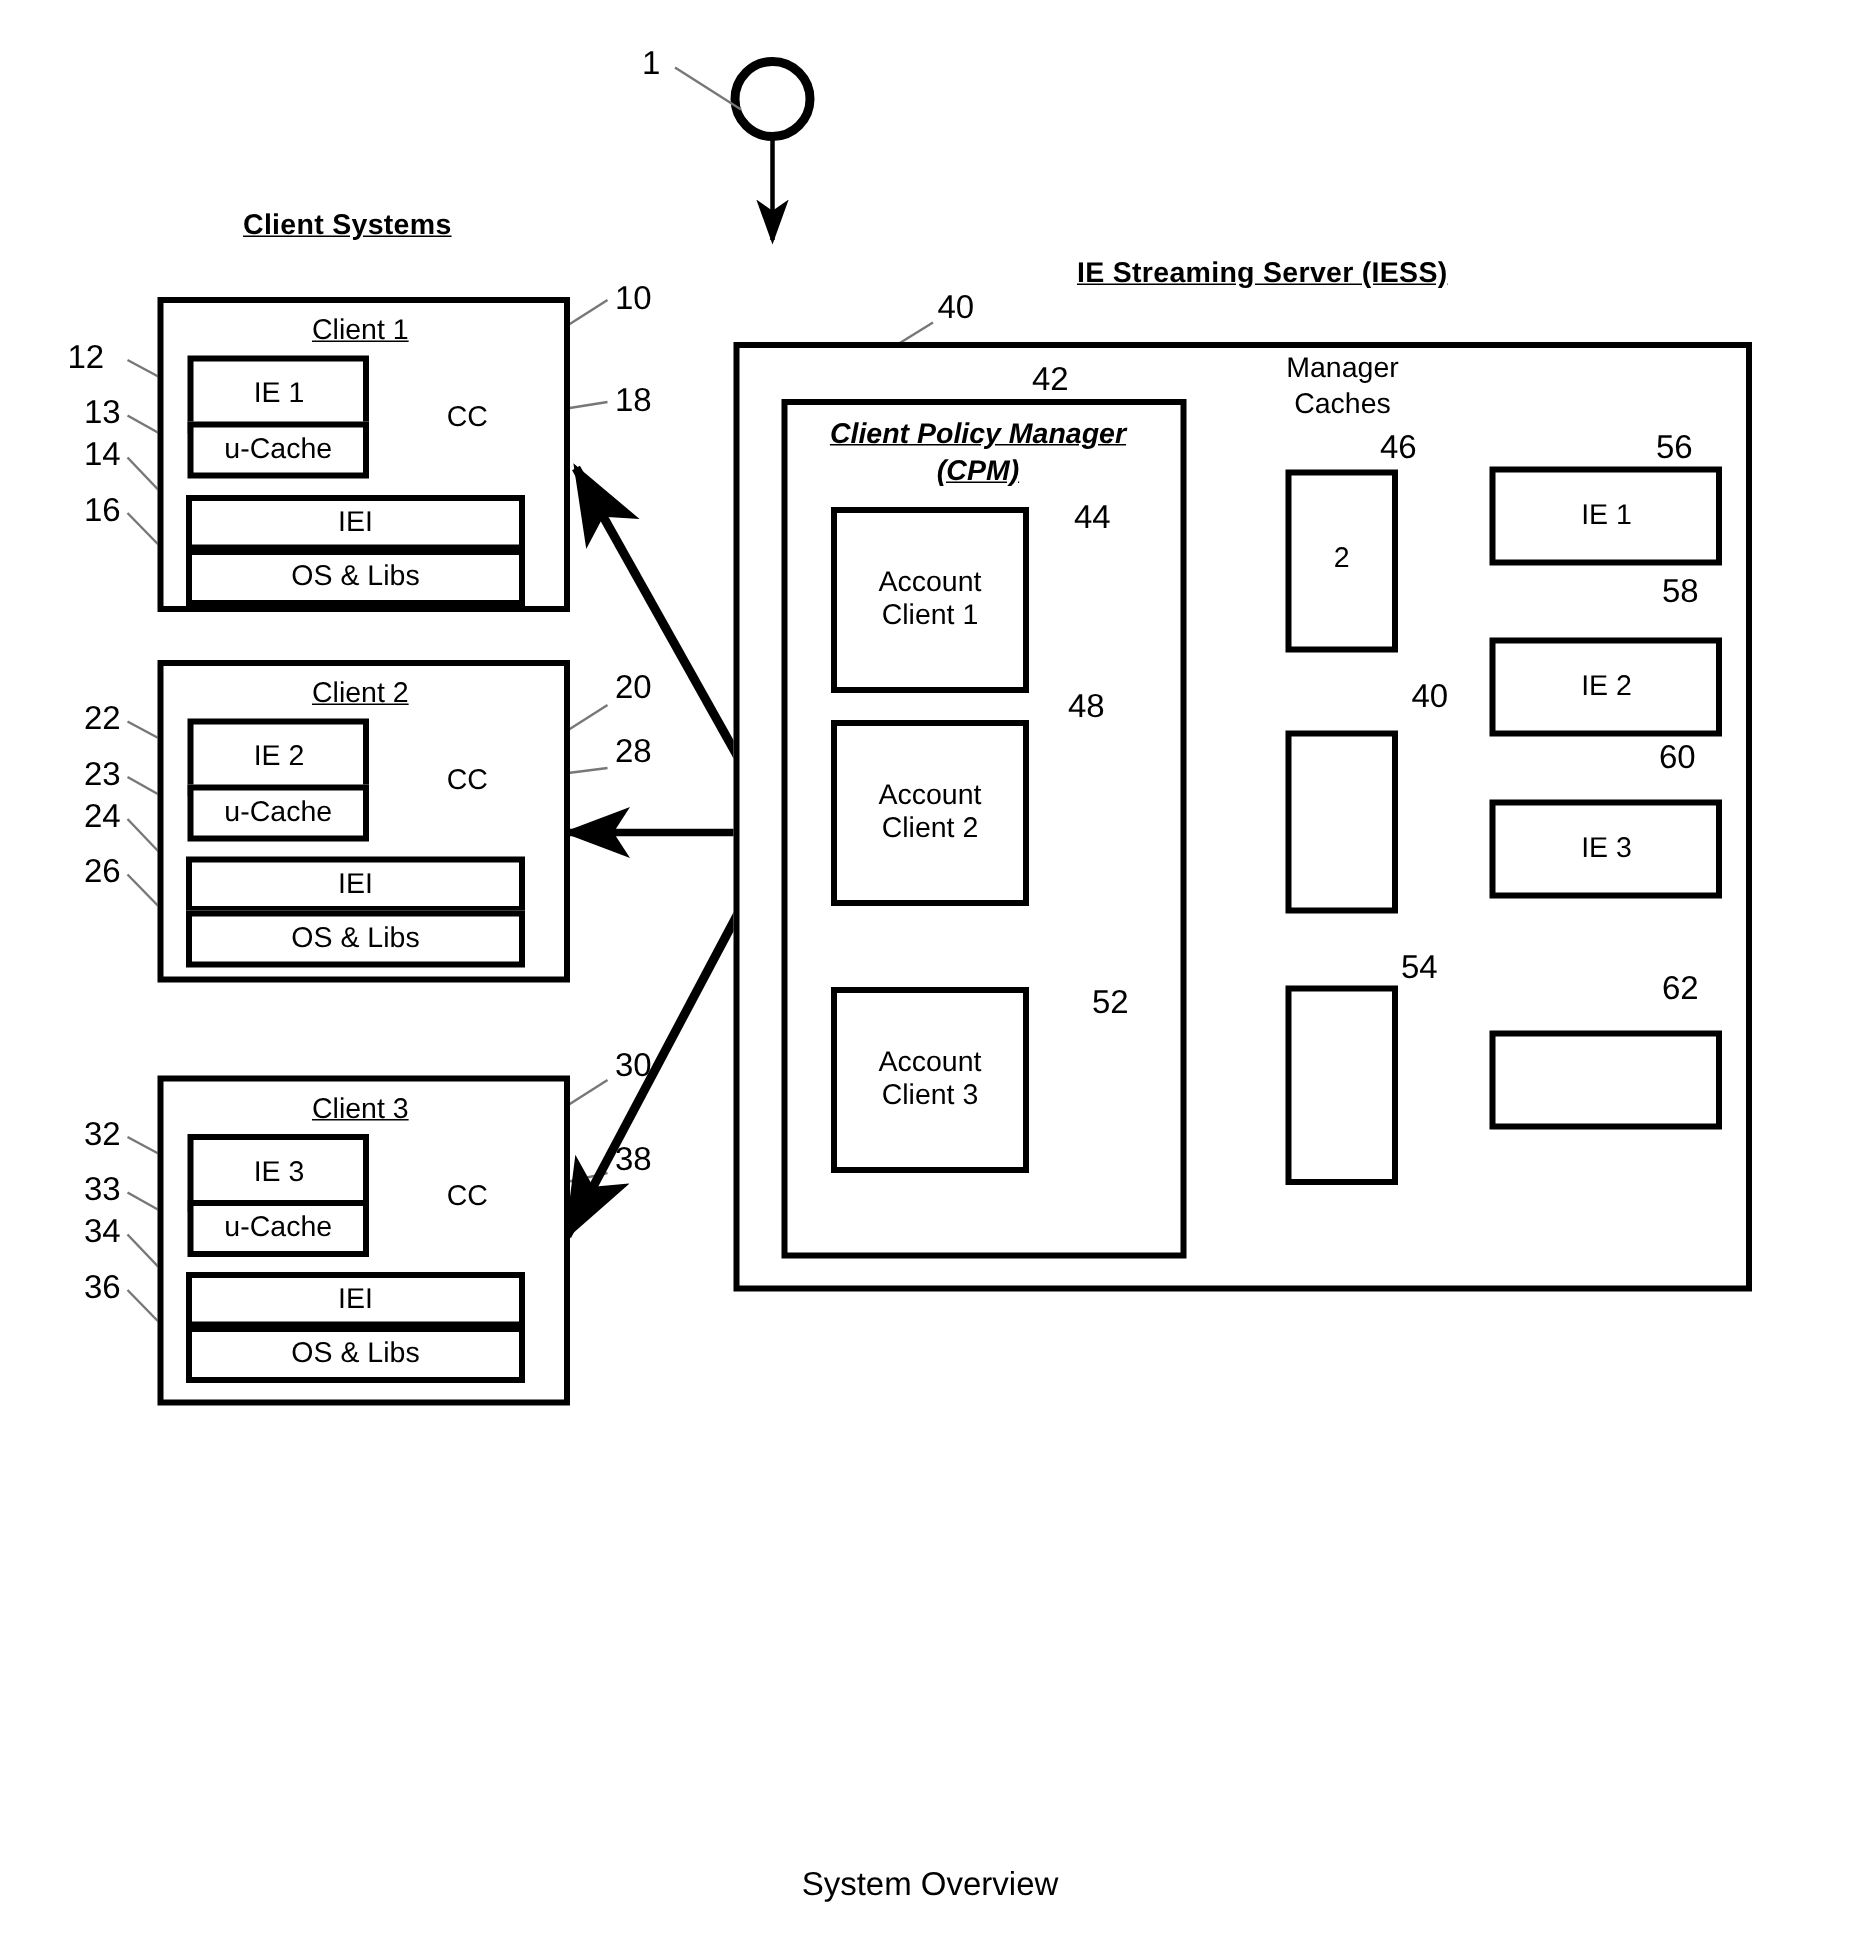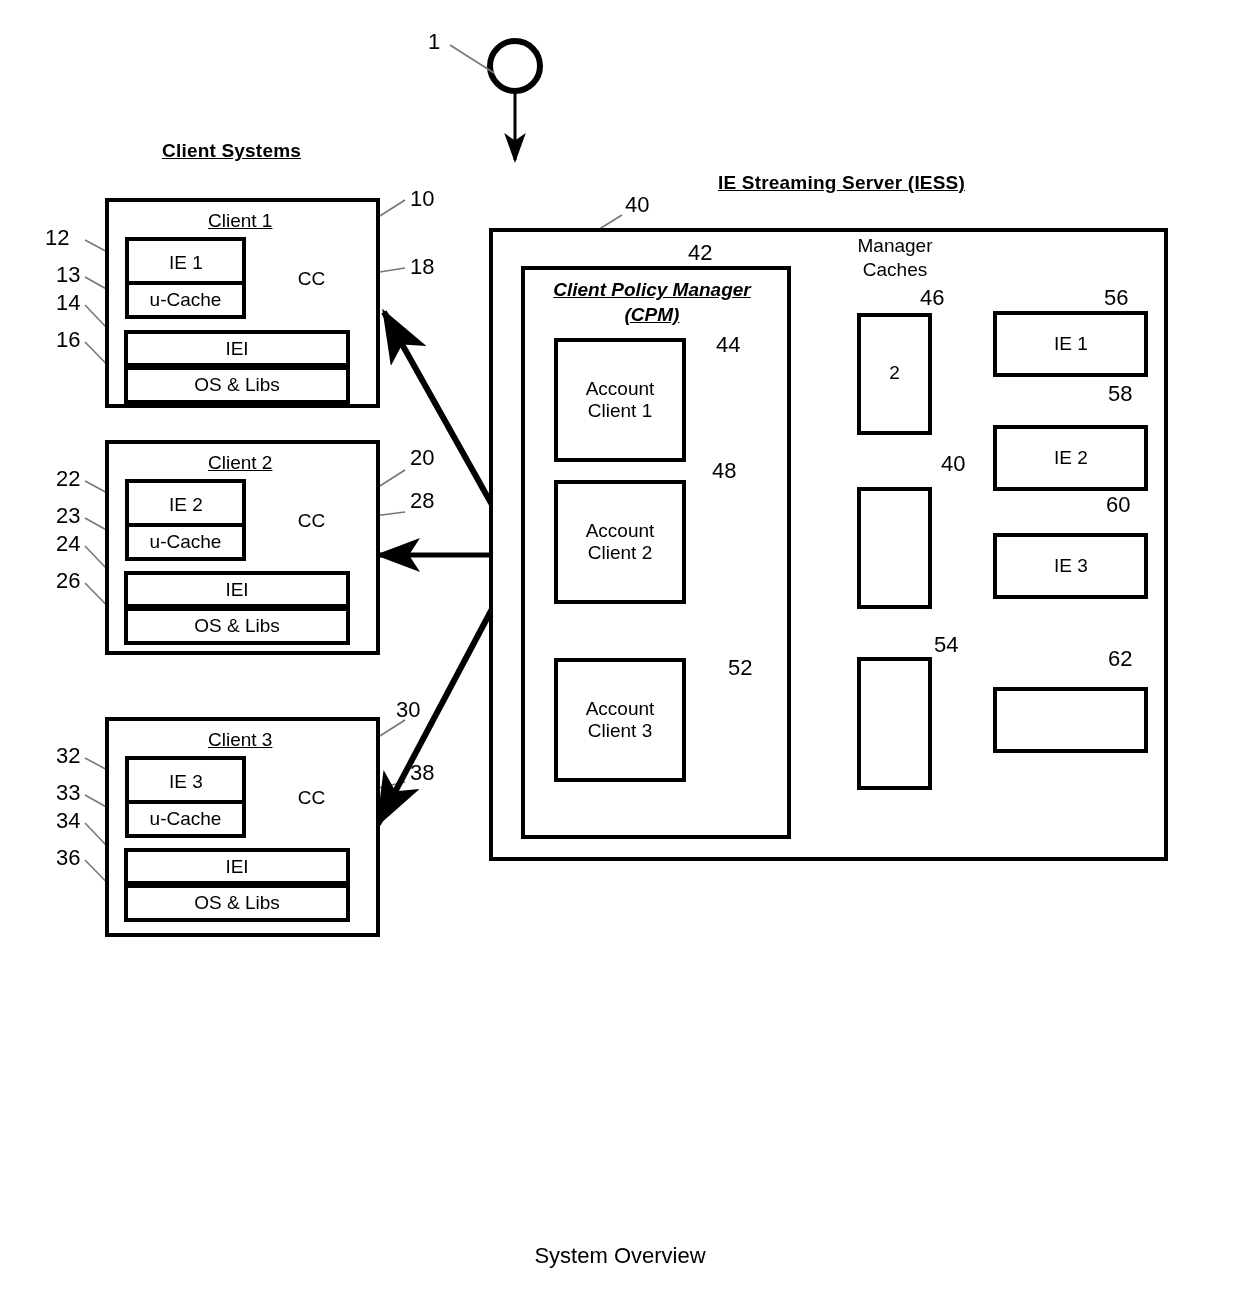--- a/index.html
+++ b/index.html
@@ -262,21 +262,21 @@
   <div class="lbl boxtext center-txt" style="left:125px; top:802px; width:121px; height:34px;">u-Cache</div>
   <div class="lbl boxtext center-txt" style="left:272px; top:781px; width:79px; height:34px;">CC</div>
   <div class="rect" style="left:124px; top:848px; width:226px; height:37px;"></div>
   <div class="lbl boxtext center-txt" style="left:124px; top:850px; width:226px; height:33px;">IEI</div>
   <div class="rect" style="left:124px; top:884px; width:226px; height:38px;"></div>
   <div class="lbl boxtext center-txt" style="left:124px; top:886px; width:226px; height:34px;">OS &amp; Libs</div>
   <div class="lbl refnum" style="left:56px; top:743px;">32</div>
   <div class="lbl refnum" style="left:56px; top:780px;">33</div>
   <div class="lbl refnum" style="left:56px; top:808px;">34</div>
   <div class="lbl refnum" style="left:56px; top:845px;">36</div>
-  <div class="lbl refnum" style="left:396px; top:697px;">30</div>
+  <div class="lbl refnum" style="left:410px; top:697px;">30</div>
   <div class="lbl refnum" style="left:410px; top:760px;">38</div>
 
   <div class="rect" style="left:489px; top:228px; width:679px; height:633px;"></div>
   <div class="lbl refnum" style="left:625px; top:192px;">40</div>
 
   <div class="rect" style="left:521px; top:266px; width:270px; height:573px;"></div>
   <div class="lbl cpm-title" style="left:521px; top:278px; width:262px;font-style:italic;">
     <span>Client Policy Manager</span><br>
     <span>(CPM)</span>
   </div>

